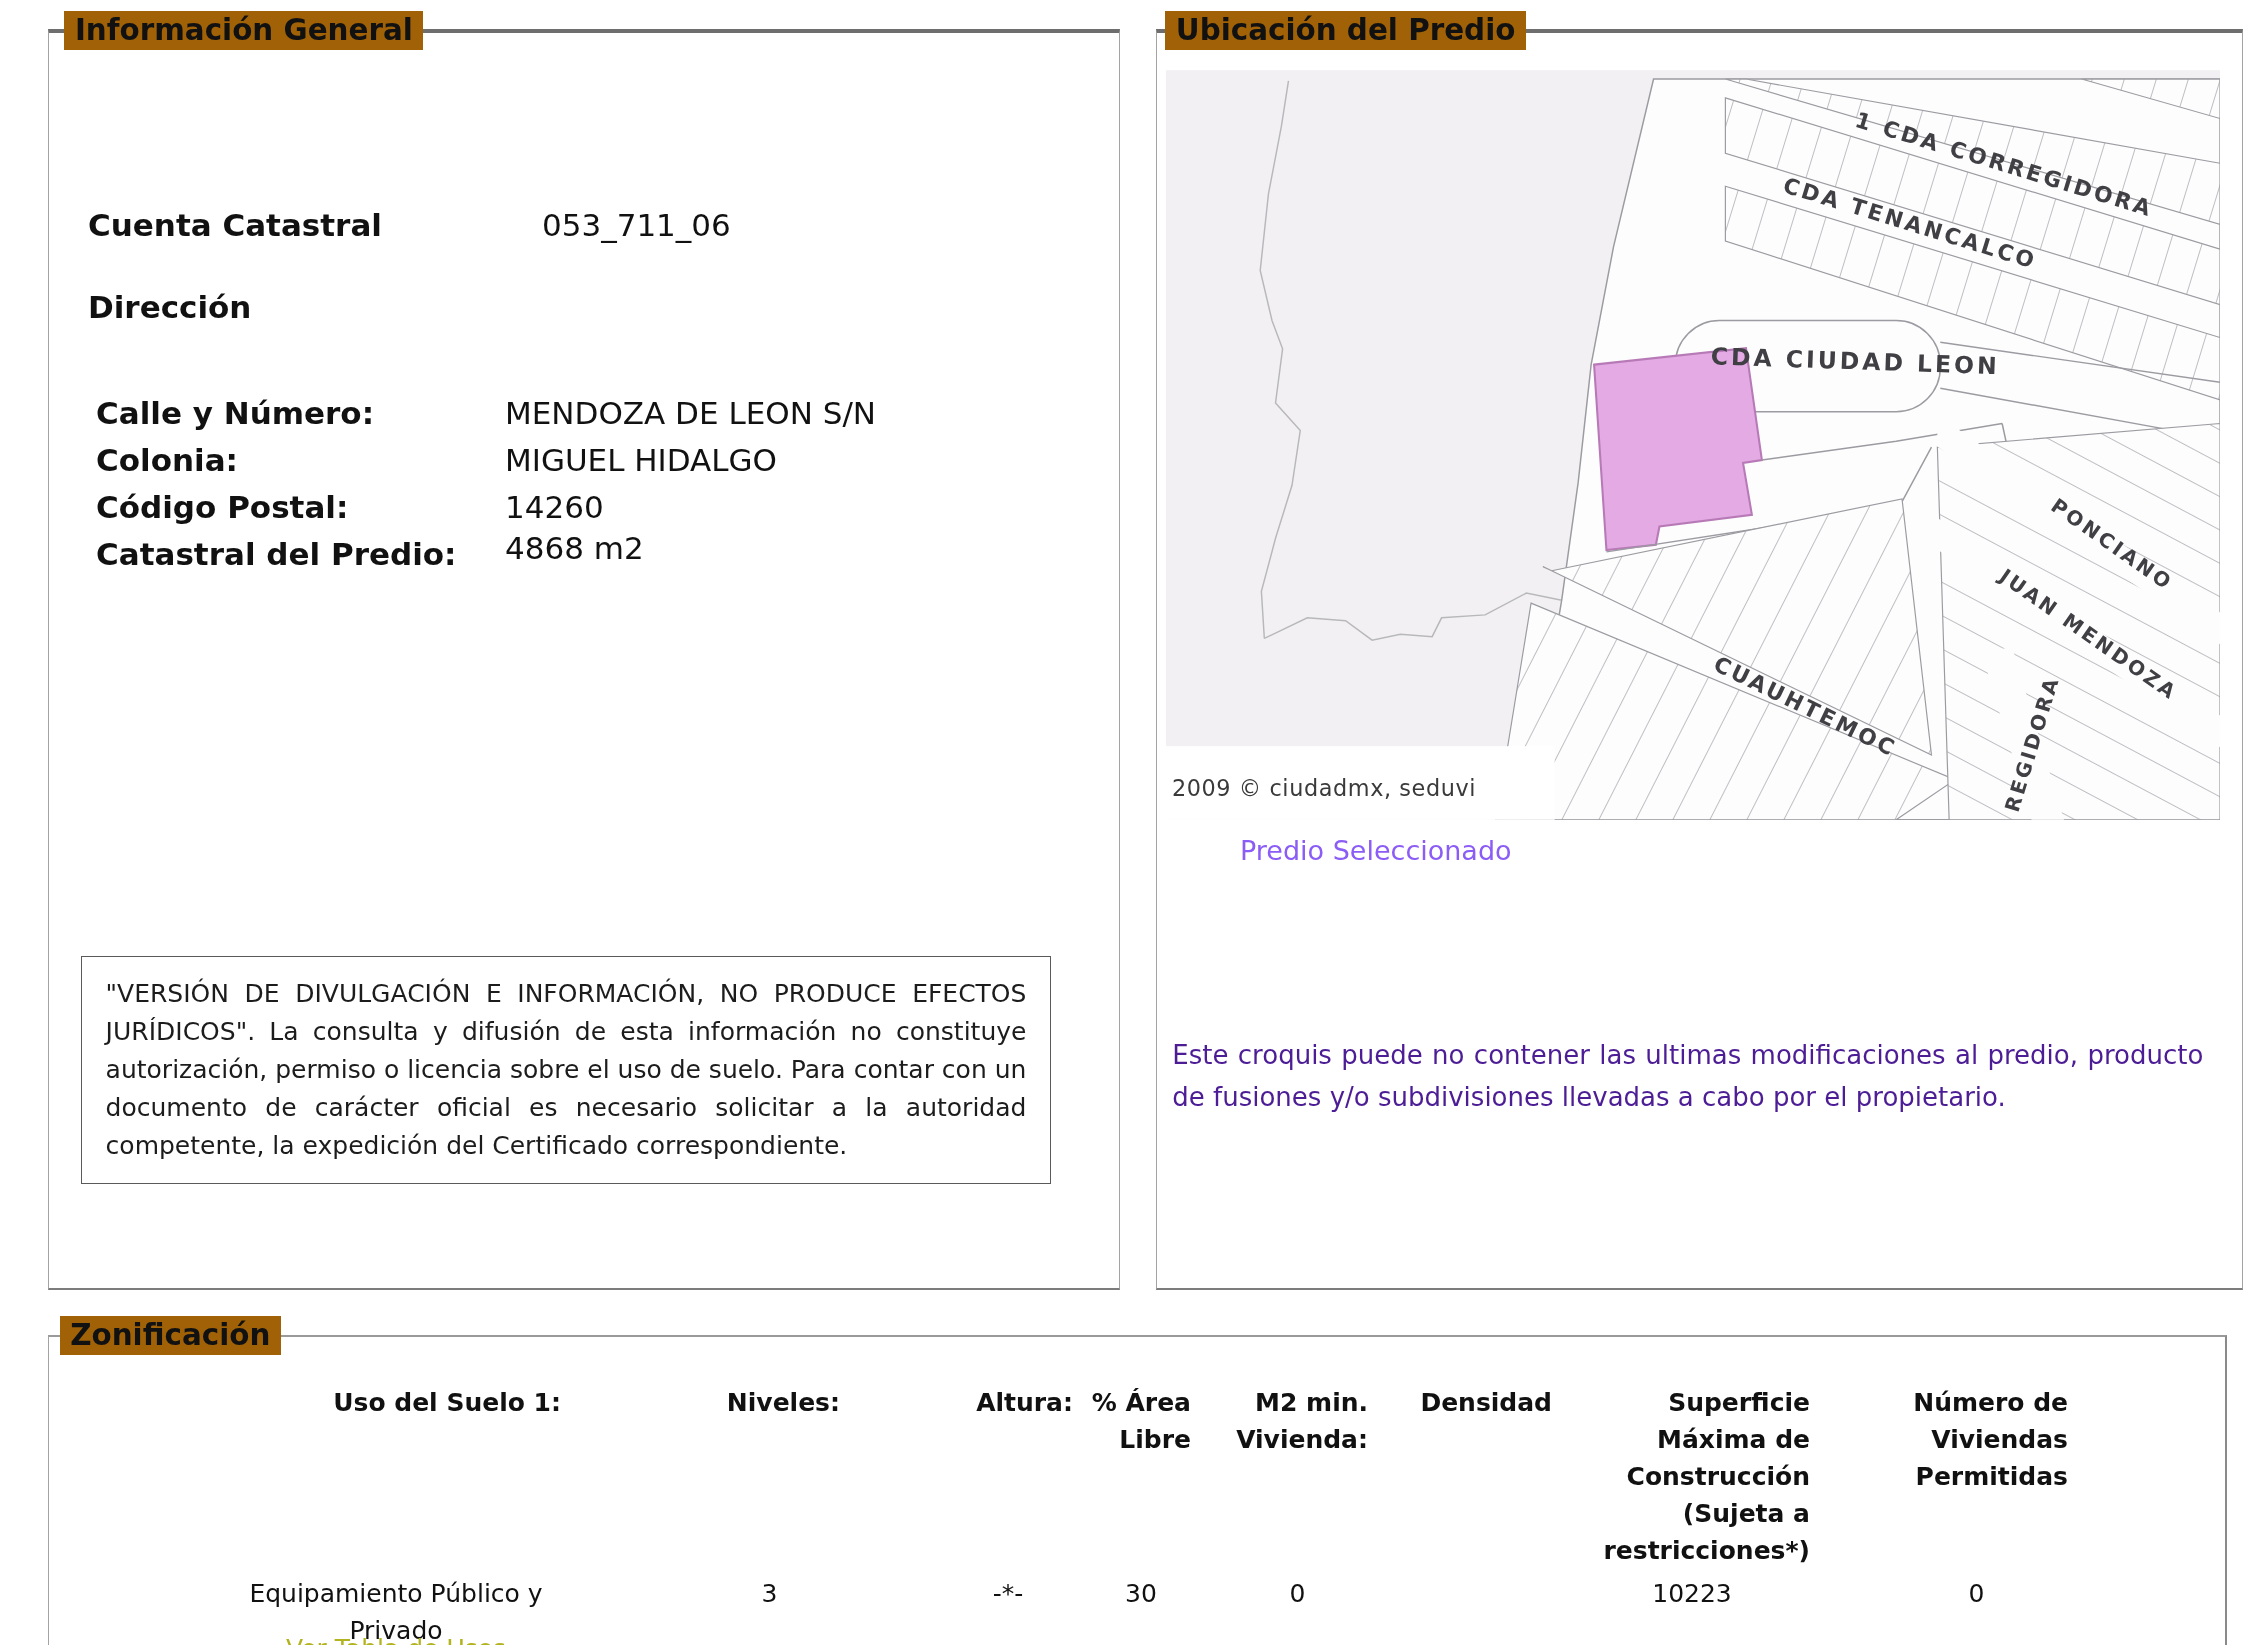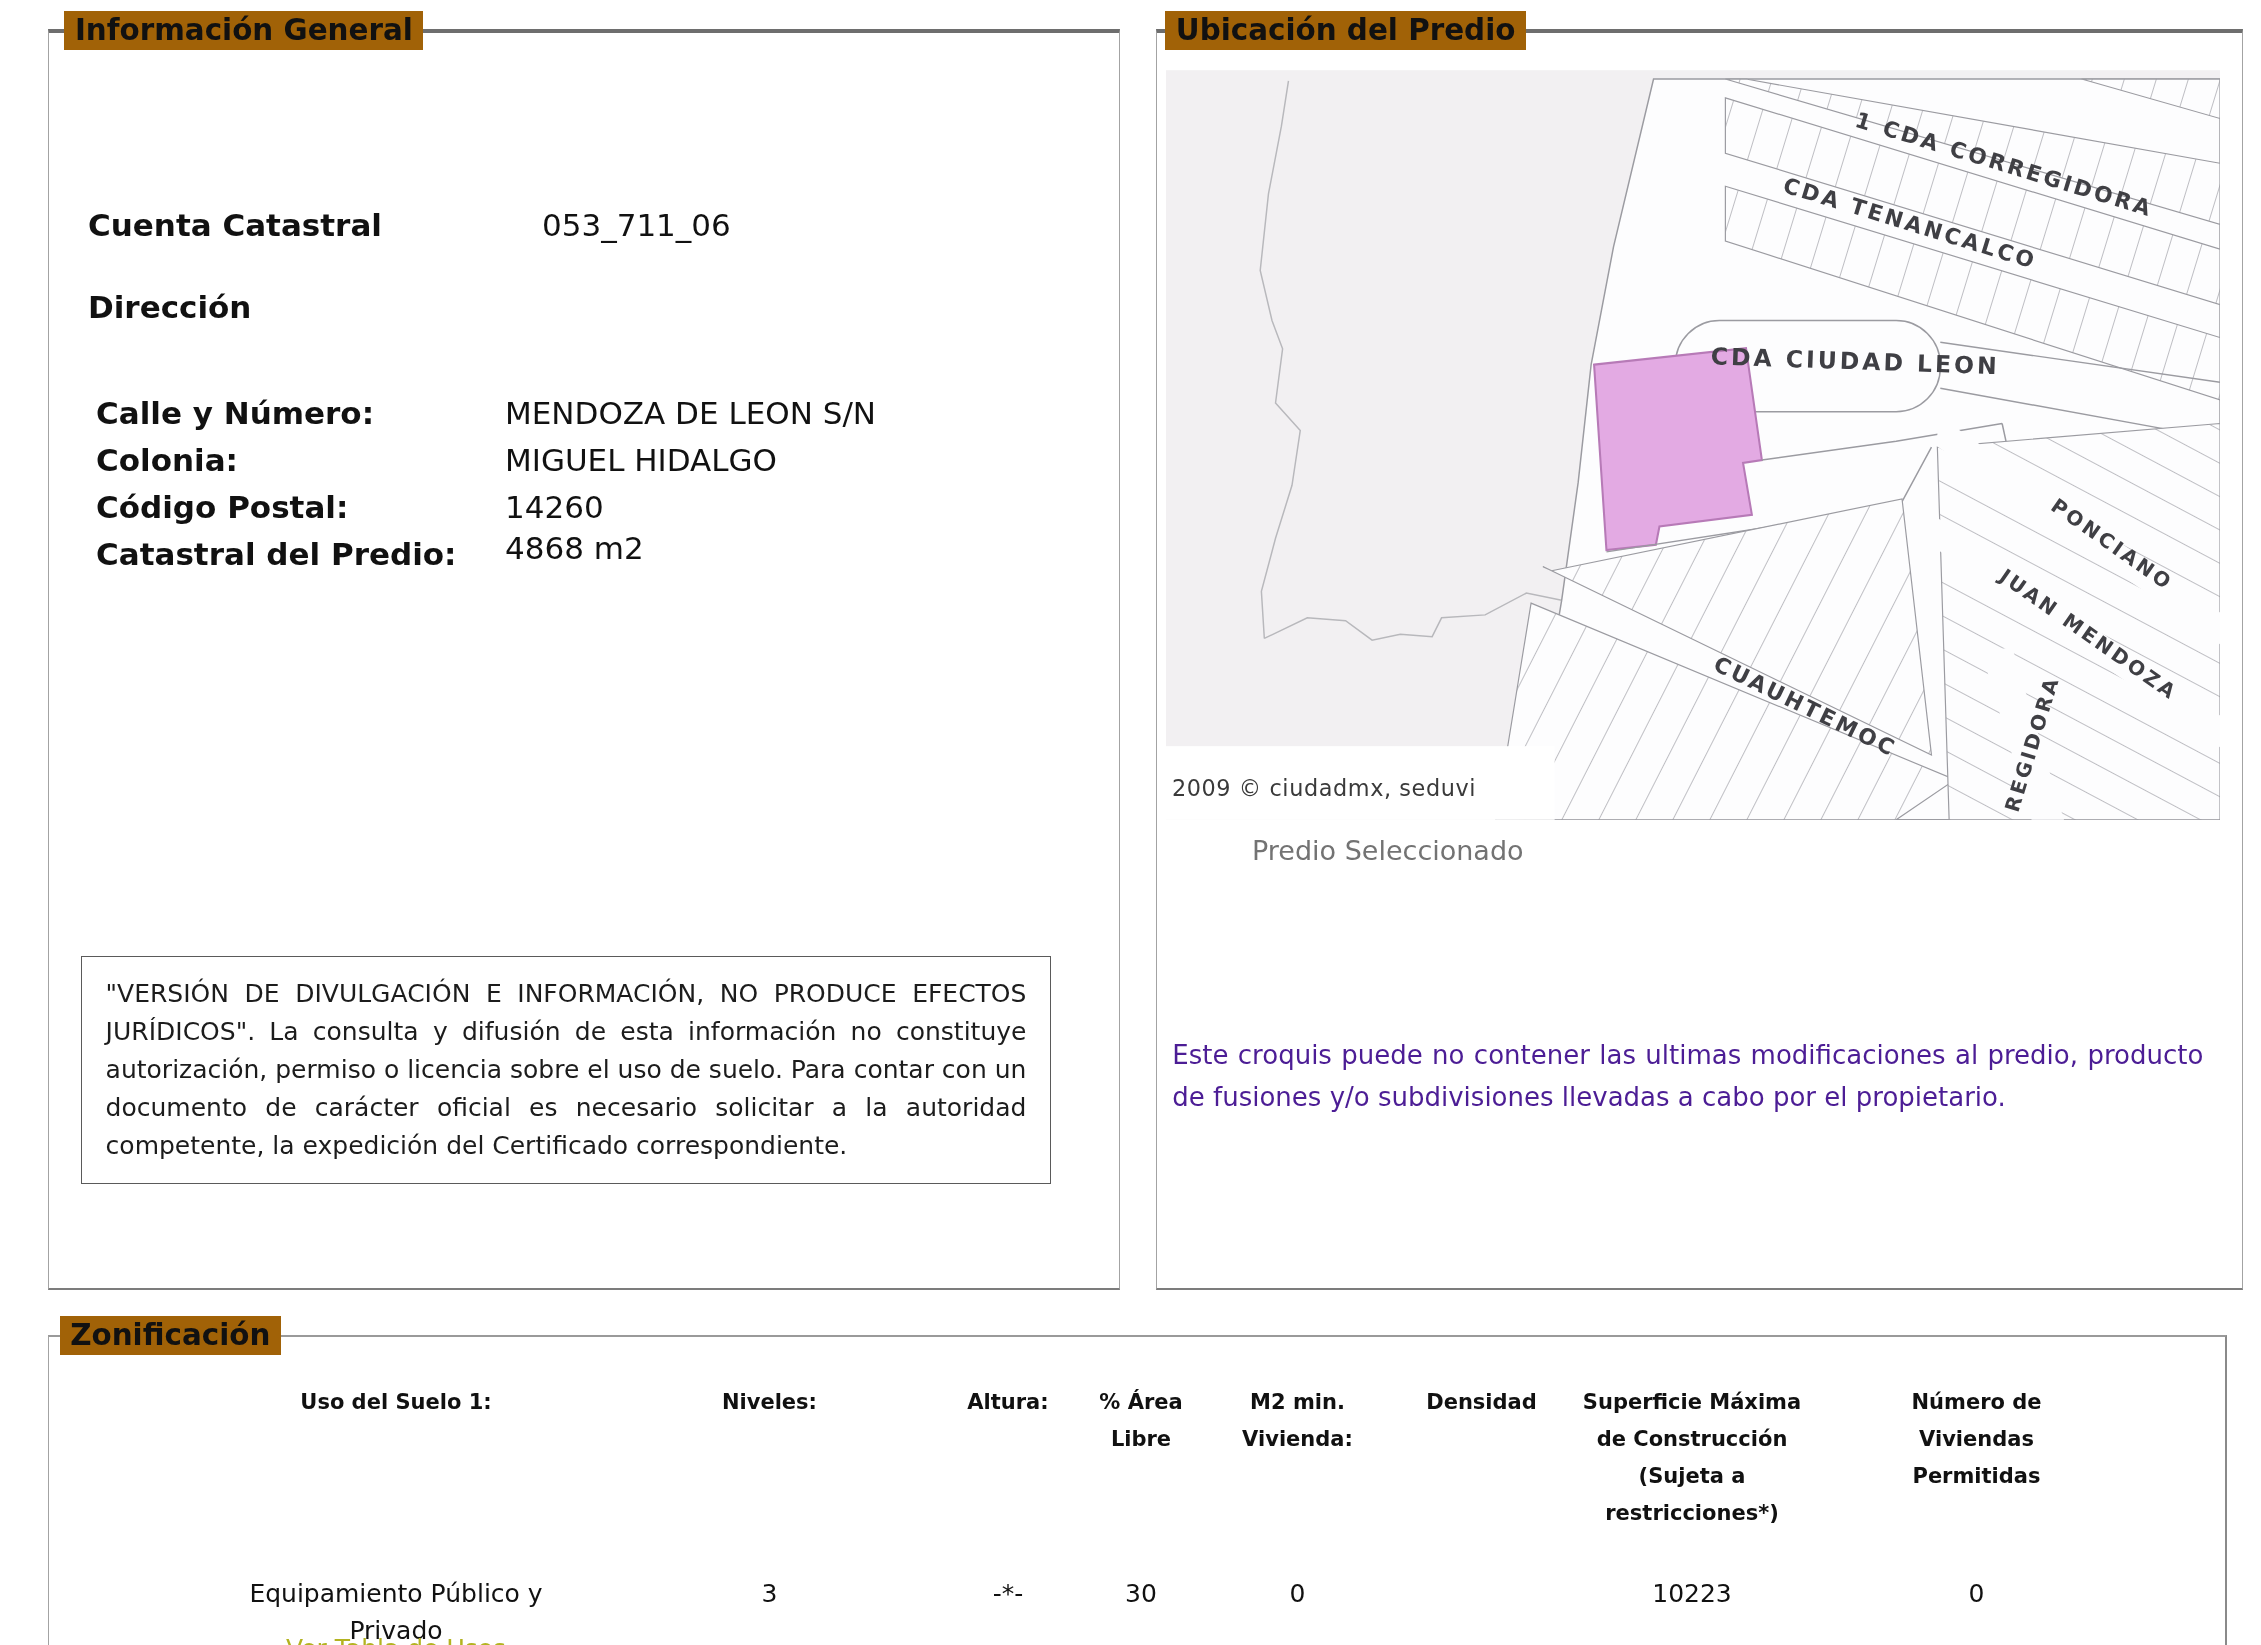--- a/index.html
+++ b/index.html
@@ -18,25 +18,25 @@
           font-weight:bold;font-size:29.4px;line-height:39px;white-space:nowrap}
 
   .fld{position:absolute;font-size:31px;line-height:37px;white-space:nowrap}
   .b{font-weight:bold}
 
   #disclaimer{position:absolute;left:32px;top:923px;width:970px;box-sizing:border-box;
               border:1.8px solid #5a5a5a;padding:17.7px 23.6px;
               font-size:25px;line-height:38px;text-align:justify;color:#1c1c1c}
 
   #map{position:absolute;left:8.8px;top:37px;width:1054px;height:750px}
-  #predio-sel{position:absolute;left:95px;top:802px;font-size:27px;color:#737373;white-space:nowrap}
+  #predio-sel{position:absolute;left:83px;top:802px;font-size:27px;color:#8b5cf6;white-space:nowrap}
   #croquis-note{position:absolute;left:15.3px;top:1001px;width:1031px;
                 font-size:26px;line-height:42px;text-align:justify;color:#4c1d95}
 
-  .zh{position:absolute;top:47px;font-weight:bold;font-size:21px;line-height:37px;text-align:center}
+  .zh{position:absolute;top:47px;font-weight:bold;font-size:25px;line-height:37px;text-align:right}
   .zv{position:absolute;top:238px;font-size:25px;line-height:37px;text-align:center}
   #zlink{position:absolute;top:297px;left:182px;width:330px;text-align:center;
          font-size:25px;color:#b3b320;text-decoration:underline;cursor:pointer;white-space:nowrap}
 
   svg text.street{fill:#3f3f44;font-weight:600;letter-spacing:5px}
   svg text.attr{fill:#3a3a3a;font-size:38px;letter-spacing:1px}
 </style>
 </head>
 <body>
 

